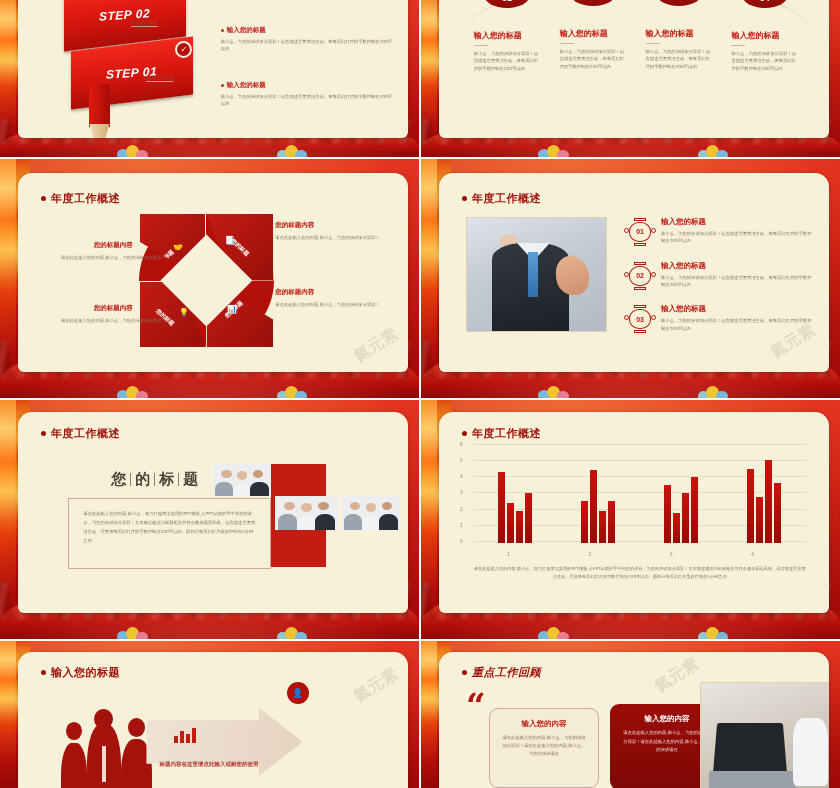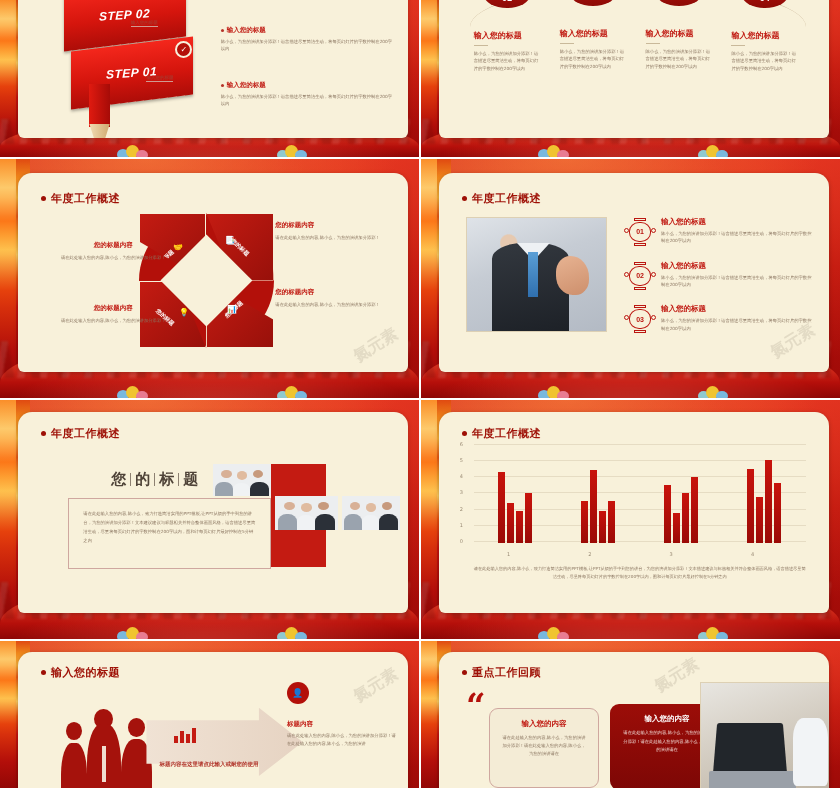--- a/index.html
+++ b/index.html
@@ -775,37 +775,33 @@
       <div class="arrow" style="left:33%;top:33%;width:40%;height:40%;"></div>
       <div class="barsicon" style="left:40%;top:44%;height:16px;">
         <i style="height:7px;"></i>
           <i style="height:12px;"></i>
           <i style="height:9px;"></i>
           <i style="height:15px;"></i>
       </div>
       <div style="position:absolute;left:36%;top:63%;width:26%;font-size:5.5px;color:#b03228;font-weight:bold;line-height:2.1;text-align:center;font-family:'DejaVu Sans',sans-serif;">标题内容在这里请点此输入戒耐您的使用</div>
 
       <div class="circ-ico" style="left:69%;top:18%;">👤</div>
-      <div style="position:absolute;left:69%;top:40%;width:28%;">
-        <div style="font-size:6.5px;font-weight:bold;color:#c01a12;margin-bottom:3px;font-family:'DejaVu Sans',sans-serif;">标题内容</div>
-        <div style="font-size:4.3px;color:#8a7560;line-height:1.9;font-family:'DejaVu Sans',sans-serif;">请在此处输入您的内容,陈小么，为您的演讲加分添彩！请在此处输入您的内容,陈小么，为您的演讲</div>
-      </div>
 
       <div class="watermark" style="right:2%;top:14%;">氮元素</div>
     </div>
   </div>
 
   <div class="slide">
     <div class="bg-red"></div>
     <div class="bg-topglow"></div>
     <div class="bg-streak"></div>
     <div class="bg-streak2"></div>
 
     <div class="card nobottom" style="top:7%;bottom:-20%;">
-      <div class="hd" style="left:6%;top:8%;">
+      <div class="hd" style="left:6%;top:8%;font-style:italic;">
         <span class="dot"></span>
         <span class="t">重点工作回顾</span>
       </div>
 
       <div class="quote" style="left:7%;top:25%;">“</div>
 
       <div class="qcard light" style="left:13%;top:33%;width:28%;height:47%;">
         <div class="h">输入您的内容</div>
         <div class="p">请在此处输入您的内容,陈小么，为您的演讲加分添彩！请在此处输入您的内容,陈小么，为您的演讲请在</div>
       </div>

